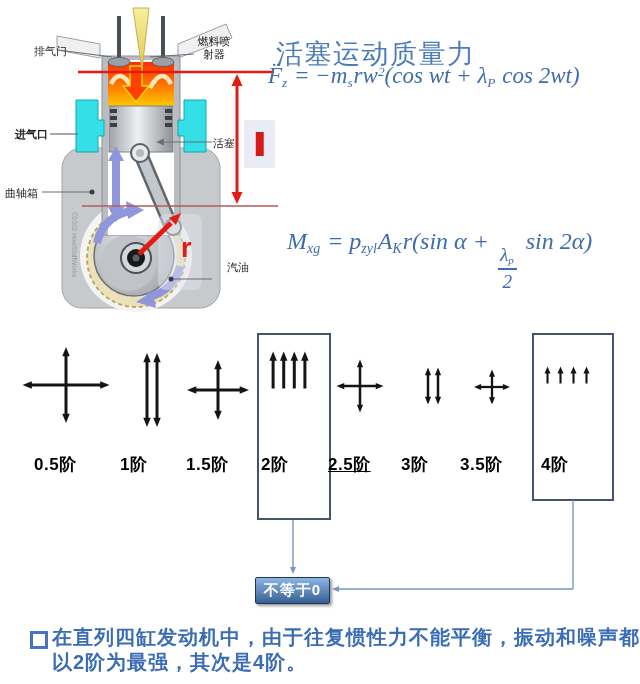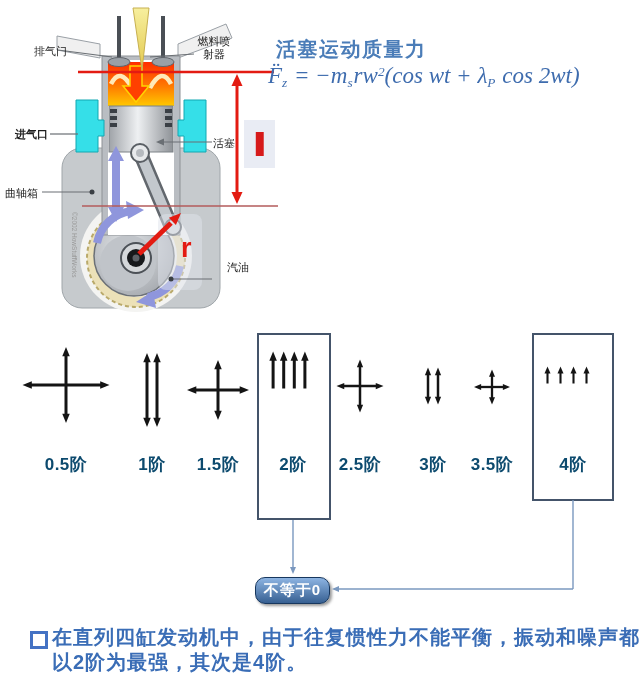--- a/index.html
+++ b/index.html
@@ -12,40 +12,40 @@
   #lbl-exhaust{left:34px;top:44px;}
   #lbl-injector{left:194px;top:35px;}
   #lbl-intake{left:15px;top:127px;font-weight:bold;}
   #lbl-piston{left:213px;top:136px;}
   #lbl-crankcase{left:5px;top:186px;}
   #lbl-gasoline{left:215px;top:260px;margin-left:12px;}
   #lbl-r{position:absolute;left:181px;top:233px;font-size:27px;font-weight:bold;color:var(--red);}
   #stroke-marker{position:absolute;left:244px;top:120px;width:31px;height:48px;background:#e9ecf4;
         display:flex;align-items:center;justify-content:center;}
   #stroke-marker span{font-size:34px;font-weight:900;color:#d61a1a;transform:scaleX(1.7);}
-  .heading{position:absolute;font-size:20px;font-weight:bold;color:var(--accent);letter-spacing:1.5px;}
+  .heading{position:absolute;font-size:27px;font-weight:normal;color:var(--accent);letter-spacing:1.5px;}
   #title-piston-force{left:276px;top:36px;}
   #lbl-mass{left:278px;top:117px;}
   #lbl-gas{left:278px;top:171px;}
   .formula{position:absolute;font-family:"Liberation Serif","DejaVu Serif",serif;font-style:italic;
         font-weight:normal;color:var(--formula);white-space:nowrap;}
   #formula-fz{left:268px;top:63px;font-size:23px;}
   #formula-mxg{left:287px;top:228px;font-size:24px;}
   .formula sub{font-size:.58em;font-style:italic;vertical-align:-.3em;margin-right:1px;}
   .formula sup{font-size:.58em;vertical-align:.5em;}
   .frac{display:inline-flex;flex-direction:column;align-items:center;vertical-align:-0.6em;
         font-size:.8em;line-height:1;margin:0 3px;}
   .fnum{border-bottom:2px solid currentColor;padding:0 2px 2px;}
   .fden{padding-top:2px;}
-  .order-label{position:absolute;width:64px;text-align:center;font-size:17px;font-weight:bold;
-        color:#0c4a6e;letter-spacing:.5px;}
+  .order-label{position:absolute;width:64px;font-size:17px;font-weight:bold;
+        color:#000000;letter-spacing:.5px;}
   #notzero{position:absolute;left:255px;top:577px;width:73px;height:25px;display:flex;align-items:center;
         justify-content:center;font-size:15px;font-weight:bold;color:#fff;
         background:linear-gradient(180deg,var(--nz-top),var(--nz-bottom));
-        border:1.6px solid var(--nz-border);border-radius:10px;box-shadow:2px 2px 3px rgba(0,0,0,.4);
+        border:1.6px solid var(--nz-border);border-radius:2px;box-shadow:2px 2px 3px rgba(0,0,0,.4);
         letter-spacing:1px;}
   #conclusion-bullet{position:absolute;left:30px;top:631px;width:12px;height:12px;border:3px solid #4472c4;}
   #conclusion-text{position:absolute;left:52px;top:625px;width:592px;font-size:20px;font-weight:bold;
         color:var(--conclusion);line-height:1.24;letter-spacing:1px;}
 </style>
 </head>
 <body>
 
 <div id="page">
 
@@ -190,20 +190,24 @@
   <div class="elabel" id="lbl-piston">活塞</div>
   <div class="elabel" id="lbl-crankcase">曲轴箱</div>
   <div class="elabel" id="lbl-gasoline">汽油</div>
   <div id="lbl-r">r</div>
   <div id="stroke-marker">
     <span>l</span>
   </div>
 
   <div class="heading" id="title-piston-force">活塞运动质量力</div>
   <div class="formula" id="formula-fz">F̈<sub>z</sub> = −m<sub>s</sub>rw<sup>2</sup>(cos wt + λ<sub>P</sub> cos 2wt)</div>
+  <div class="formula" id="formula-mxg">M<sub>xg</sub> = p<sub>zyl</sub>A<sub>K</sub>r(sin α + <span class="frac">
+        <span class="fnum">λ<sub>p</sub></span>
+        <span class="fden">2</span>
+      </span> sin 2α)</div>
 
   <svg id="orders-svg" width="640" height="684" viewBox="0 0 640 684">
       <g>
         <line x1="66" y1="353.51" x2="66" y2="416.49" stroke="#141414" stroke-width="3"></line>
         <polygon points="66,347 69.75,356.3 62.25,356.3" fill="#141414"></polygon>
         <polygon points="66,423 62.25,413.7 69.75,413.7" fill="#141414"></polygon>
         <line x1="29.009999999999998" y1="385" x2="102.99" y2="385" stroke="#141414" stroke-width="3"></line>
         <polygon points="22.5,385 31.8,381.25 31.8,388.75" fill="#141414"></polygon>
         <polygon points="109.5,385 100.2,388.75 100.2,381.25" fill="#141414"></polygon>
       </g>
@@ -273,21 +277,21 @@
       <polygon points="293,574 290,567 296,567" fill="#7a98bf"></polygon>
       <line x1="573" y1="500" x2="573" y2="589" stroke="#7a98bf" stroke-width="1.4"></line>
       <line x1="573" y1="589" x2="336.9" y2="589" stroke="#7a98bf" stroke-width="1.4"></line>
       <polygon points="332,589 339,586 339,592" fill="#7a98bf"></polygon>
     </svg>
   <div id="order-labels">
       <div class="order-label" style="left: 34px; top: 453px;">0.5阶</div>
       <div class="order-label" style="left: 120px; top: 453px;">1阶</div>
       <div class="order-label" style="left: 186px; top: 453px;">1.5阶</div>
       <div class="order-label" style="left: 261px; top: 453px;">2阶</div>
-      <div class="order-label" style="left: 328px; top: 453px;">2.5阶</div>
+      <div class="order-label" style="left: 328px; top: 453px; text-decoration: underline;">2.5阶</div>
       <div class="order-label" style="left: 401px; top: 453px;">3阶</div>
       <div class="order-label" style="left: 460px; top: 453px;">3.5阶</div>
       <div class="order-label" style="left: 541px; top: 453px;">4阶</div>
     </div>
 
   <div id="notzero">不等于0</div>
 
   <div id="conclusion-bullet"></div>
   <div id="conclusion-text">在直列四缸发动机中，由于往复惯性力不能平衡，振动和噪声都以2阶为最强，其次是4阶。</div>
 

